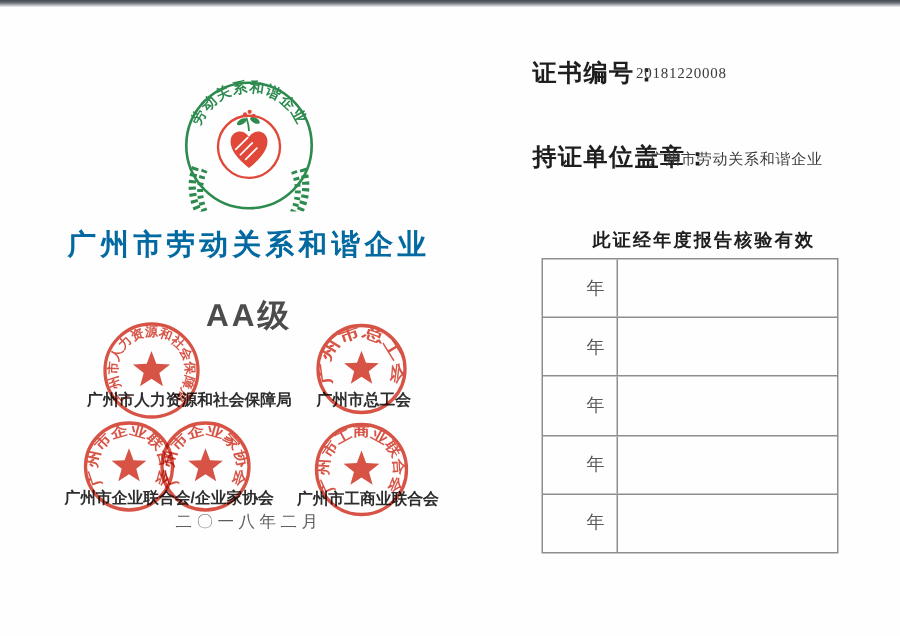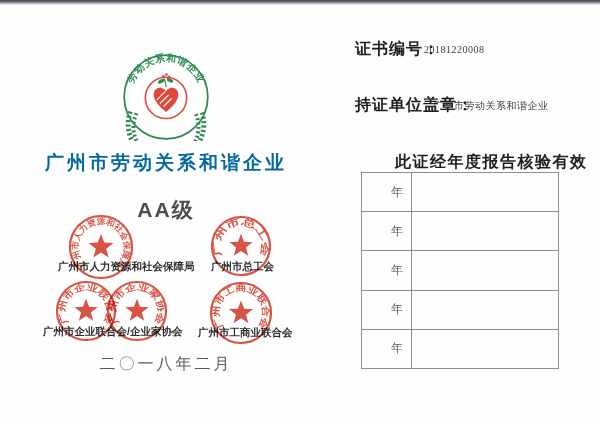--- a/index.html
+++ b/index.html
@@ -20,34 +20,34 @@
   .cert-grade{
     position:absolute; left:0; top:196px; width:332px; text-align:center;
     font-size:21px; font-weight:bold; color:#4c4c4c; letter-spacing:2px;
   }
   .seal-label{
     position:absolute; font-size:10.5px; font-weight:bold; color:#2d2d2d;
     white-space:nowrap; z-index:1; letter-spacing:0px;
   }
   #seal-layer svg{ position:absolute; mix-blend-mode:multiply; opacity:0.88; z-index:2; }
   .cert-date{
-    position:absolute; left:0; top:354px; width:332px; text-align:center;
-    font-size:16px; color:#5c5c5c; letter-spacing:3px;
+    position:absolute; left:0; top:340px; width:332px; text-align:center;
+    font-size:11px; color:#5c5c5c; letter-spacing:3px;
   }
   
   .field-label{
     position:absolute; font-size:16px; font-weight:bold; color:#1e1e1e;
     letter-spacing:1px; white-space:nowrap;
   }
   .field-value{
     position:absolute; font-family:"Liberation Serif", serif; font-size:10px;
     color:#3b3b3b; white-space:nowrap; letter-spacing:0.5px;
   }
   .verify-heading{
-    position:absolute; left:355px; top:152px; font-size:16px; font-weight:bold;
+    position:absolute; left:355px; top:152px; font-size:12px; font-weight:bold;
     color:#1e1e1e; letter-spacing:1.5px; white-space:nowrap;padding-left:40px;
   }
   .verify-table{
     position:absolute; left:361px; top:172px; width:196px; height:195px;
     border:1px solid #8e8e8e; display:flex; flex-direction:column;
   }
   .v-row{ flex:1; display:flex; border-top:1px solid #8e8e8e; }
   .v-row:first-child{ border-top:none; }
   .v-cell-year{
     width:50px; border-right:1px solid #8e8e8e; display:flex;

